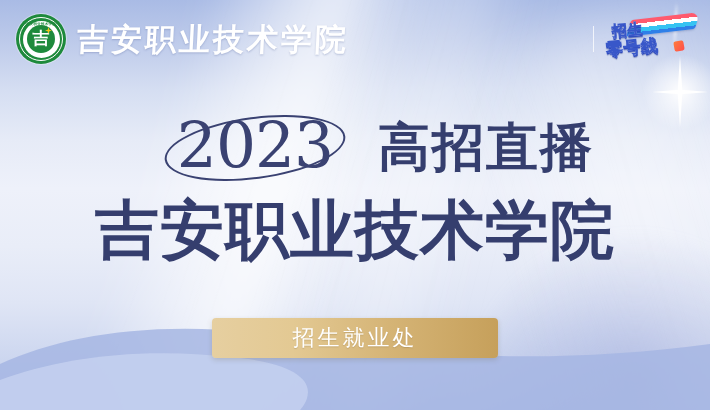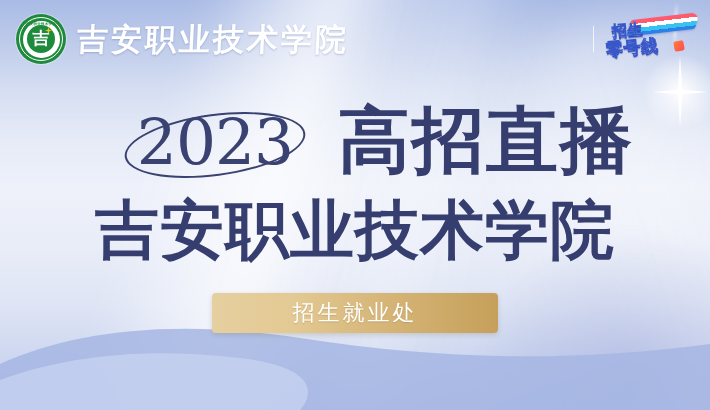--- a/index.html
+++ b/index.html
@@ -287,21 +287,21 @@
   
   .headline {
     position: absolute;
     left: 0; right: 0;
     top: 104px;
     z-index: 5;
     text-align: center;
   }
   .line-1 {
     display: flex;
-    align-items: flex-start;
+    align-items: center;
     justify-content: center;
     gap: 32px;
     height: 86px;
     padding-left: 48px;
   }
   .year-wrap {
     position: relative;
     width: 182px; height: 80px;
     flex: 0 0 auto;
   }
@@ -323,30 +323,30 @@
     line-height: 1.1;
   }
   .big-cn {
     font-family: "DejaVu Sans","Liberation Sans", sans-serif;
     font-weight: 700;
     color: #353e6e;
     line-height: 1;
     letter-spacing: 2px;
     white-space: nowrap;
   }
-  .line-1 .big-cn { font-size: 72px; }
+  .line-1 .big-cn { font-size: 52px; }
   .line-2 {
     margin-top: 8px;
   }
   .line-2 .big-cn { font-size: 64px; letter-spacing: 1px; }
 
   
   .gold-wrap {
     position:absolute;
-    left:0; right:0; top: 293px;
+    left:0; right:0; top: 318px;
     display:flex; justify-content:center;
     z-index: 5;
   }
   .gold-bar {
     width: 286px; height: 40px;
     border-radius: 4px;
     background: linear-gradient(90deg, #e6cfa0 0%, #e3c993 28%, #d5b476 62%, #c6a05b 100%);
     display:flex; align-items:center; justify-content:center;
     box-shadow: 0 2px 5px rgba(110,95,60,0.22);
   }

